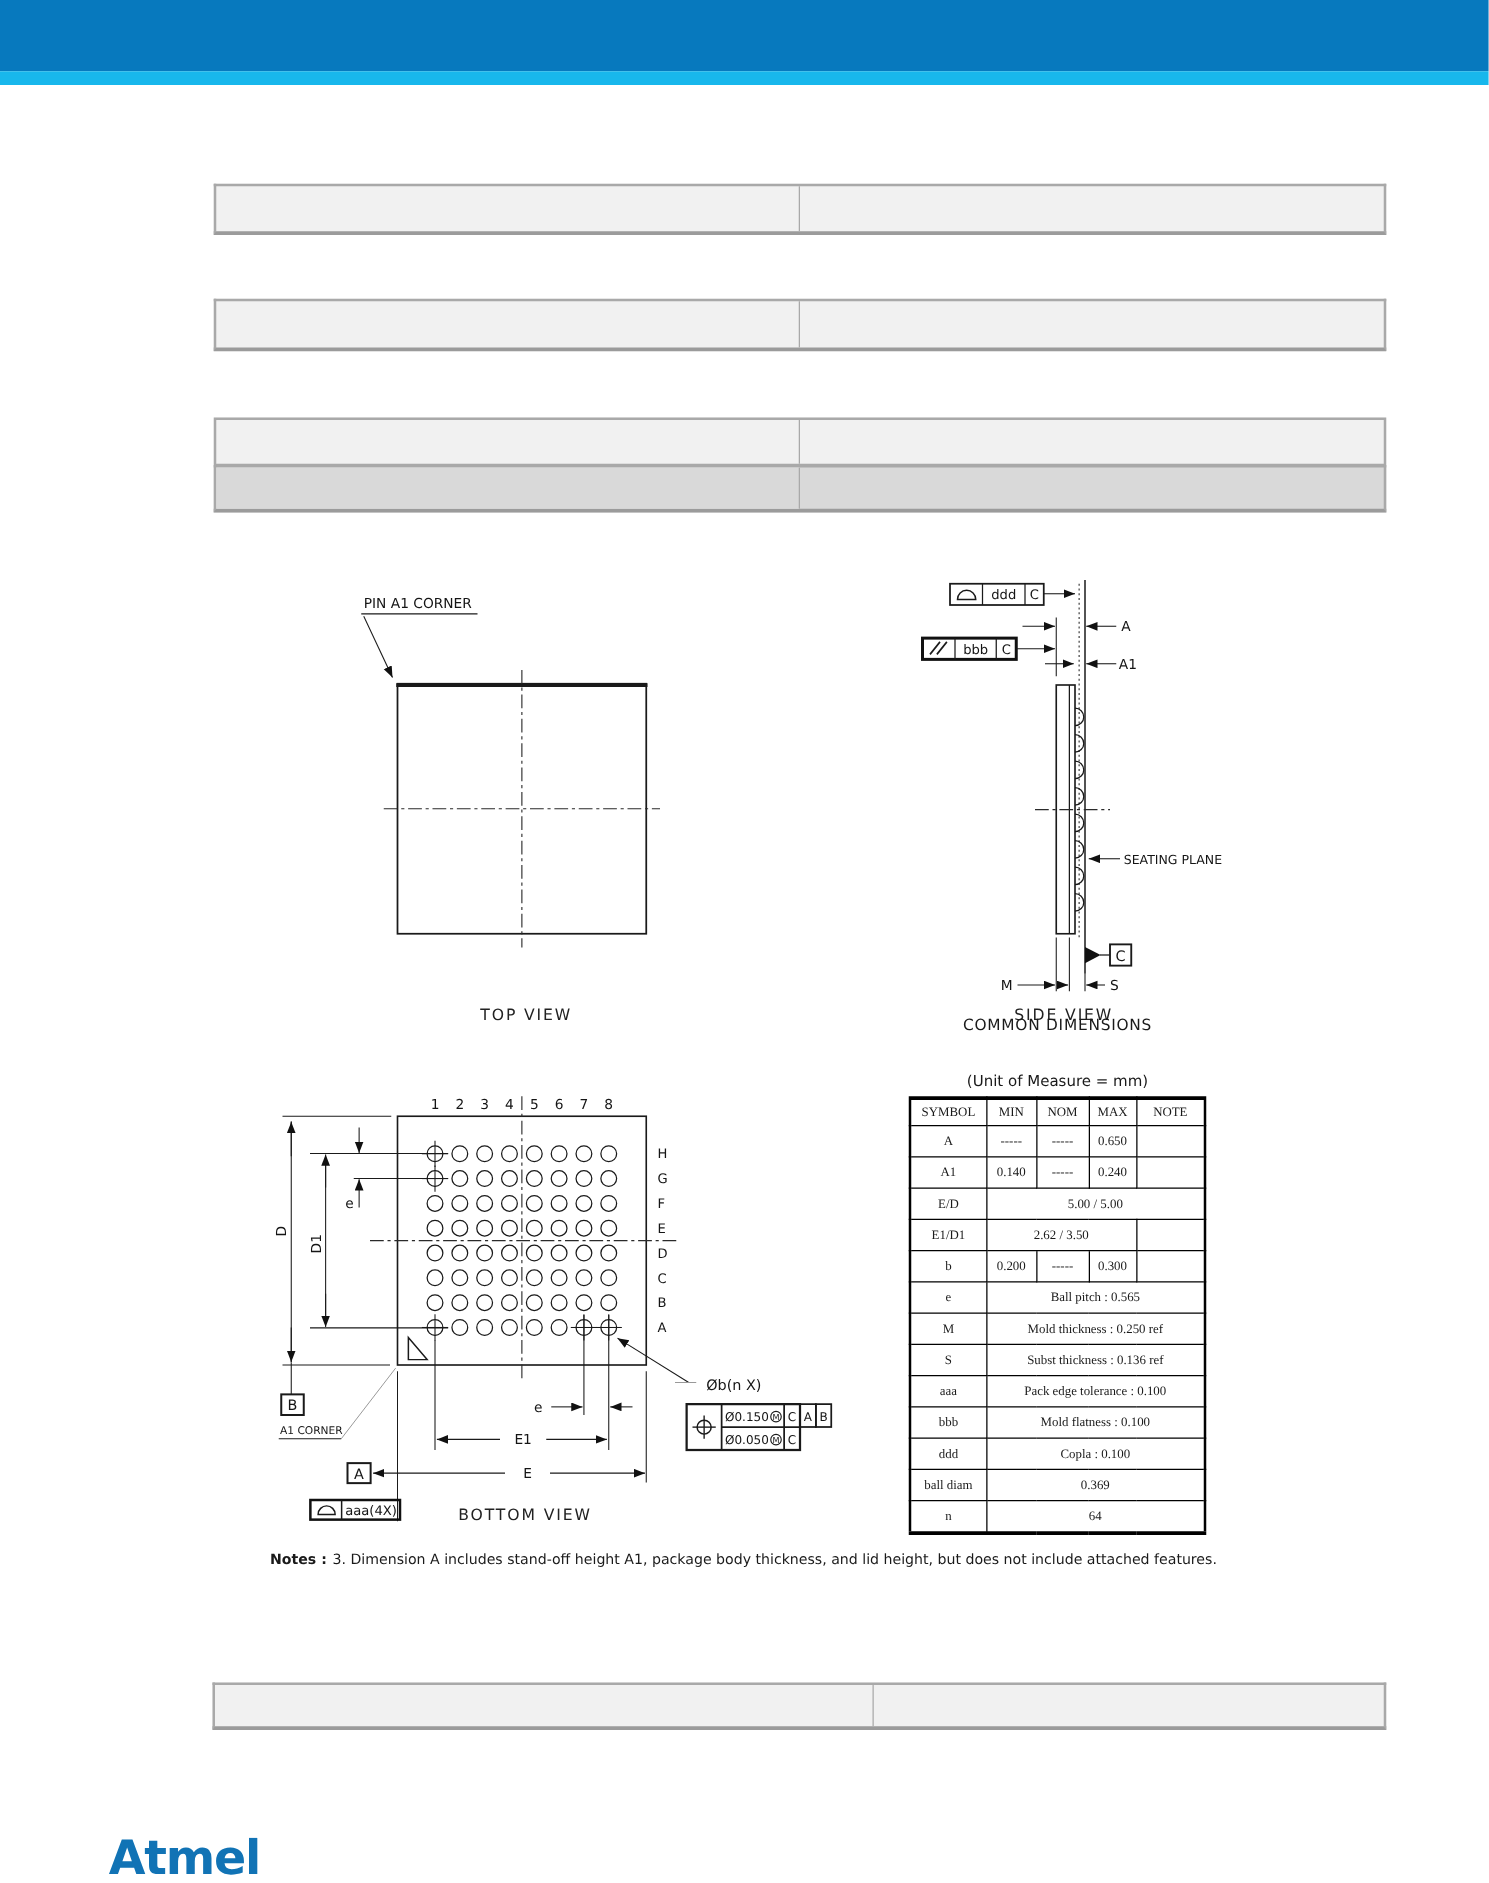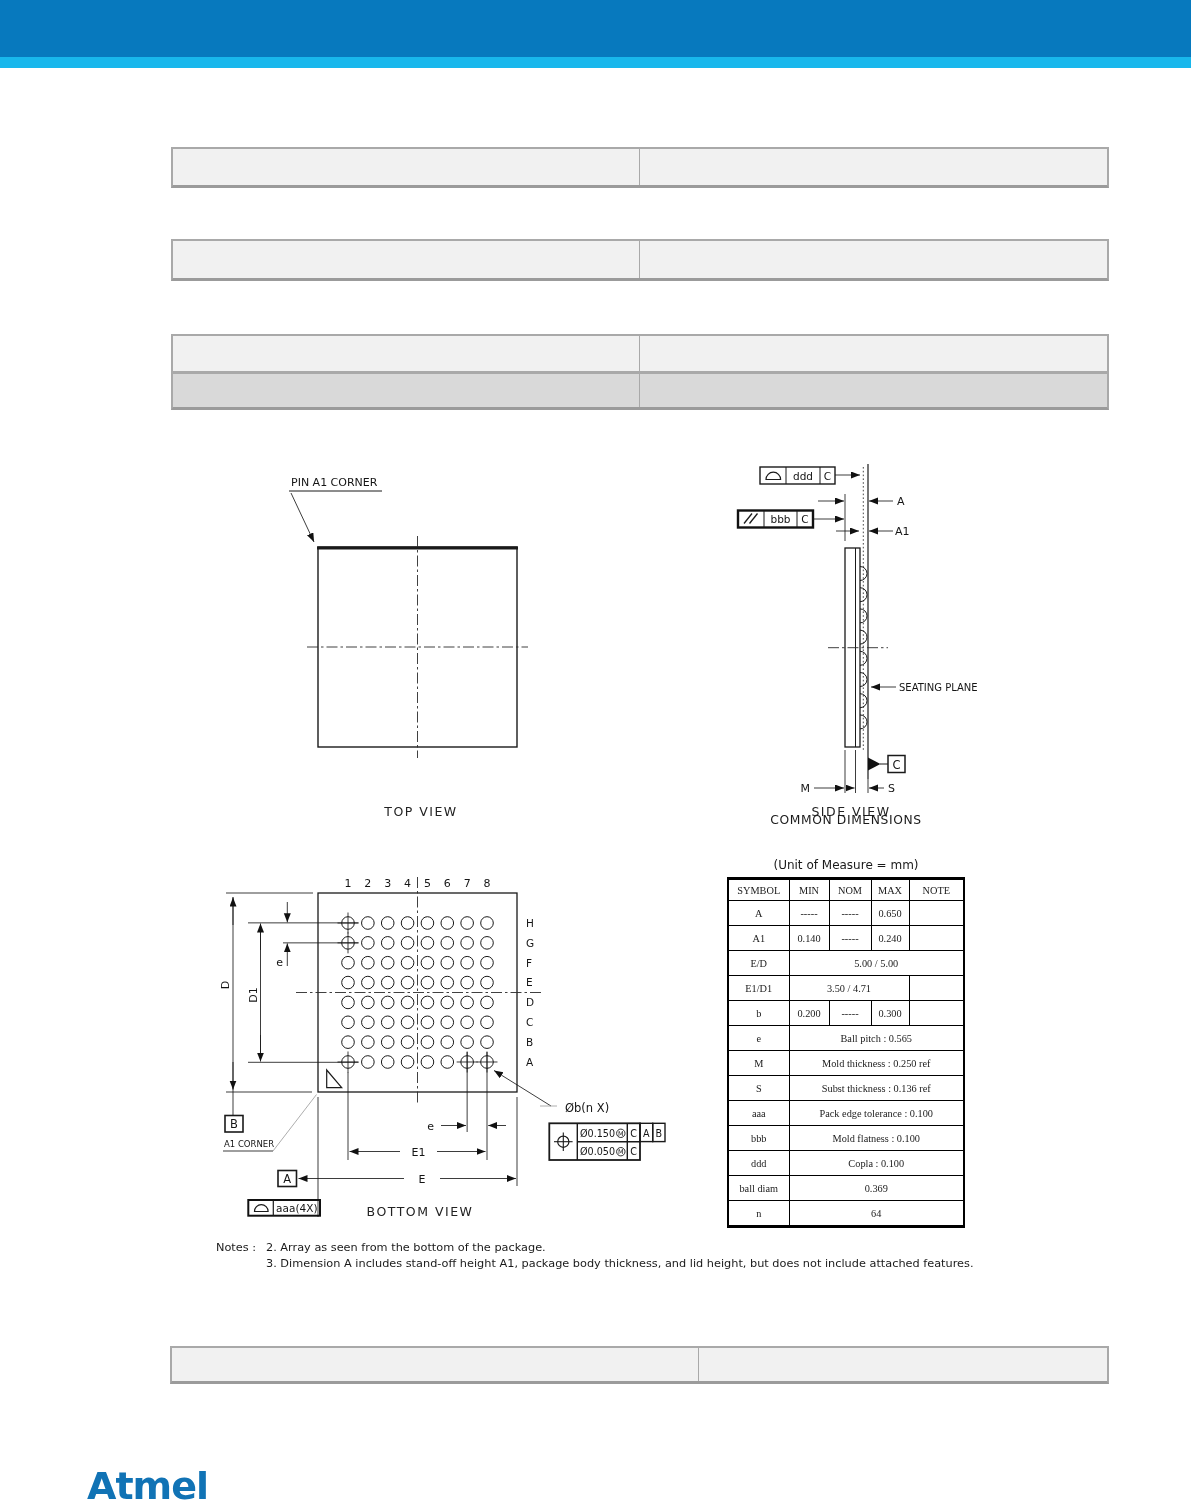--- a/index.html
+++ b/index.html
@@ -29,21 +29,21 @@
   
   #dim-title{left:727px;top:813px;width:238px;text-align:center;font-size:12.3px;letter-spacing:0.6px;}
   #dim-sub{left:727px;top:858px;width:238px;text-align:center;font-size:12px;}
   #dim-table{left:727px;top:877px;border-collapse:collapse;table-layout:fixed;}
   #dim-table th,#dim-table td{border:1px solid #000;text-align:center;font-weight:normal;font-size:10.3px;padding:0;overflow:hidden;white-space:nowrap;font-family:Liberation Serif, serif;}
   #dim-table{border:2px solid #000;border-top:3px solid #000;border-bottom:3px solid #000;}
   #dim-table th{height:20px;}
   #dim-table td{height:24px;}
   
   #notes{left:216px;top:1240px;width:910px;display:flex;font-size:11.3px;line-height:16.2px;}
-  #notes .nlabel{font-weight:normal;width:50px;flex:none;}
+  #notes .nlabel{font-weight:bold;width:50px;flex:none;}
   #notes .nitems div{white-space:nowrap;}
   
   #bottom-table{top:1346px;height:38px;left:170px;width:939px;}
   #bottom-table .c1{width:527px;}
   
   #logo{left:87px;top:1464px;font-size:38px;font-weight:bold;letter-spacing:-1px;font-family:"DejaVu Sans","Liberation Sans",sans-serif;}
 </style>
 </head>
 <body>
 
@@ -372,21 +372,21 @@
         <td>-----</td>
         <td>0.240</td>
         <td></td>
       </tr>
       <tr>
         <td>E/D</td>
         <td colspan="4">5.00 / 5.00</td>
       </tr>
       <tr>
         <td>E1/D1</td>
-        <td colspan="3">3.50 / 4.71</td>
+        <td colspan="3">2.62 / 3.50</td>
         <td></td>
       </tr>
       <tr>
         <td>b</td>
         <td>0.200</td>
         <td>-----</td>
         <td>0.300</td>
         <td></td>
       </tr>
       <tr>
@@ -420,21 +420,20 @@
       <tr>
         <td>n</td>
         <td colspan="4">64</td>
       </tr>
     </tbody>
 </table>
 
 <div id="notes" class="abs">
   <div class="nlabel">Notes :</div>
   <div class="nitems" id="notes-items">
-      <div>2. Array as seen from the bottom of the package.</div>
       <div>3. Dimension A includes stand-off height A1, package body thickness, and lid height, but does not include attached features.</div>
     </div>
 </div>
 
 <div id="bottom-table" class="abs gray-table">
   <div class="cell c1"></div>
   <div class="cell c2"></div>
 </div>
 
 <div id="logo" class="abs" style="color: rgb(17, 115, 181);">Atmel</div>

